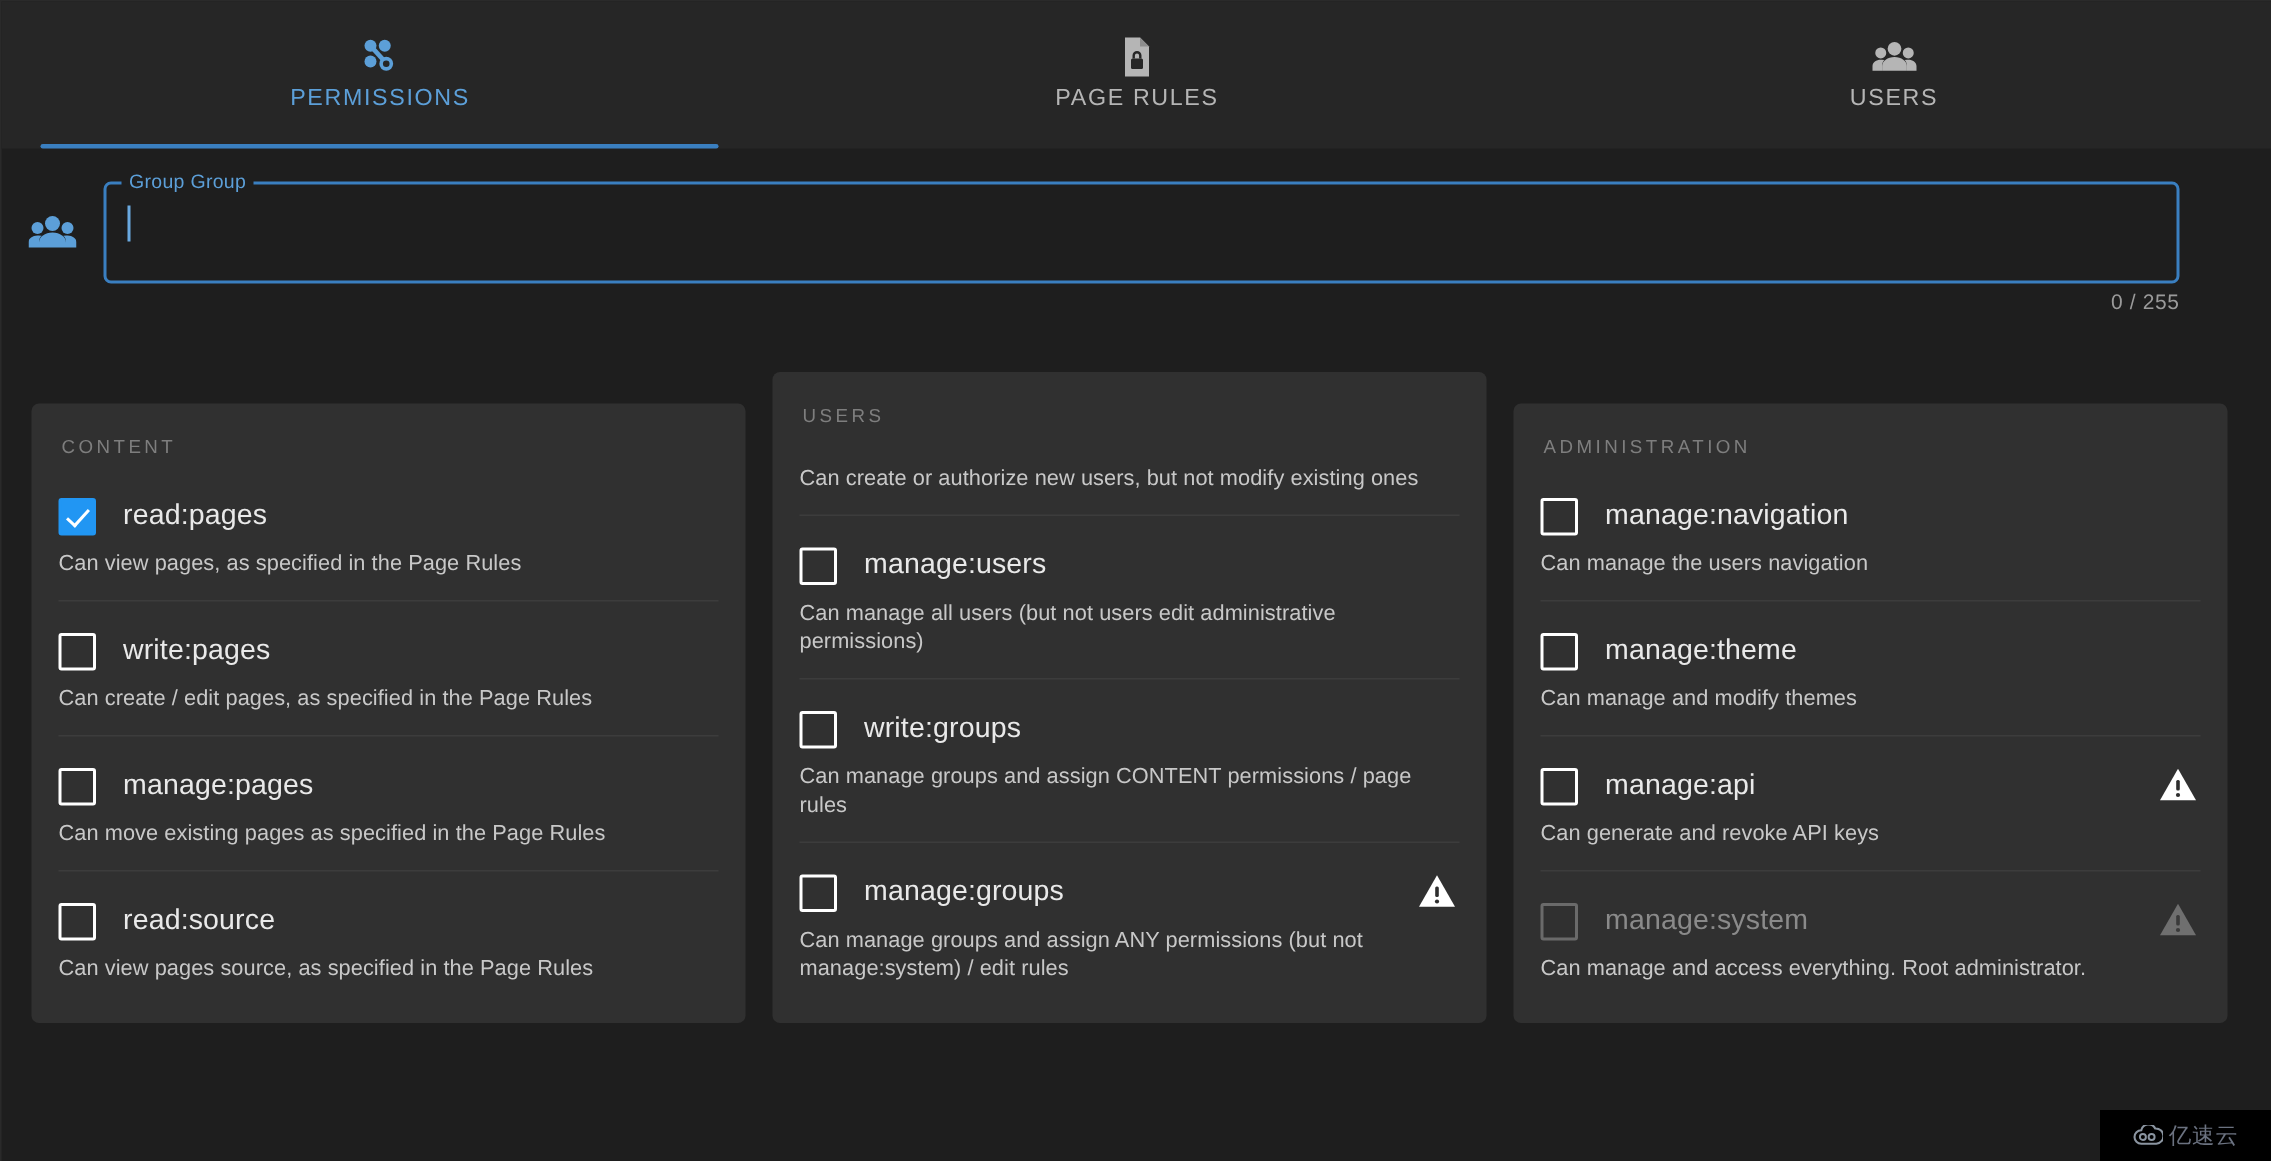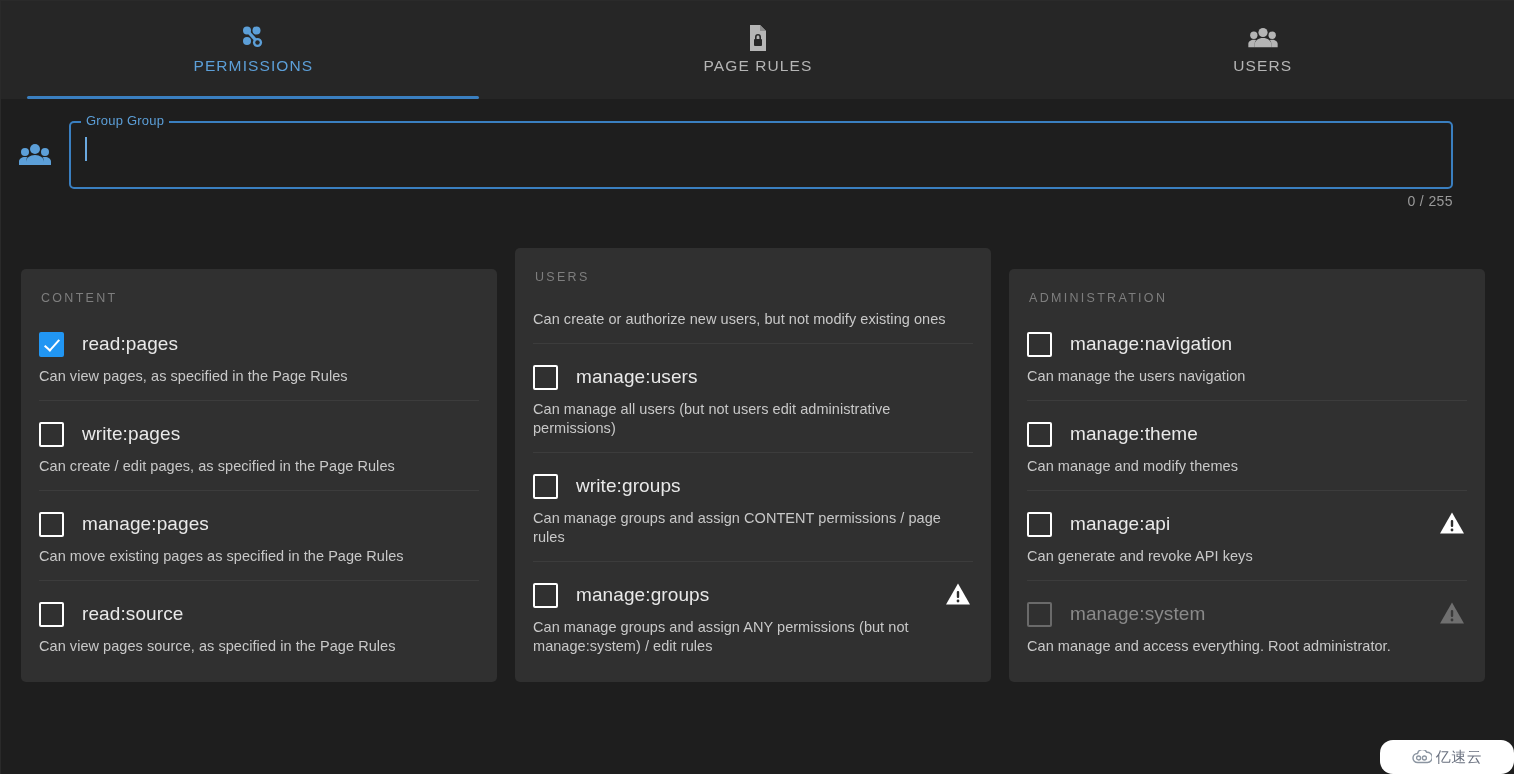--- a/index.html
+++ b/index.html
@@ -206,27 +206,26 @@
     position: absolute;
     right: 2px; top: 0px;
     width: 26px; height: 26px;
   }
   svg { display: block; }
 
   
   .watermark {
     position: absolute;
     right: 0; bottom: 0;
-    width: 134px; height: 34px;
-    background: #ffffff;
+    width: 114px; height: 34px;
+    background: #000000;
     display: flex;
     align-items: center;
     justify-content: center;
     gap: 4px;
-    border-radius: 13px;
   }
   .watermark .wm-text {
     font-size: 15px;
     color: #6b7280;
     letter-spacing: .5px;
   }
 </style>
 </head>
 <body>
 

